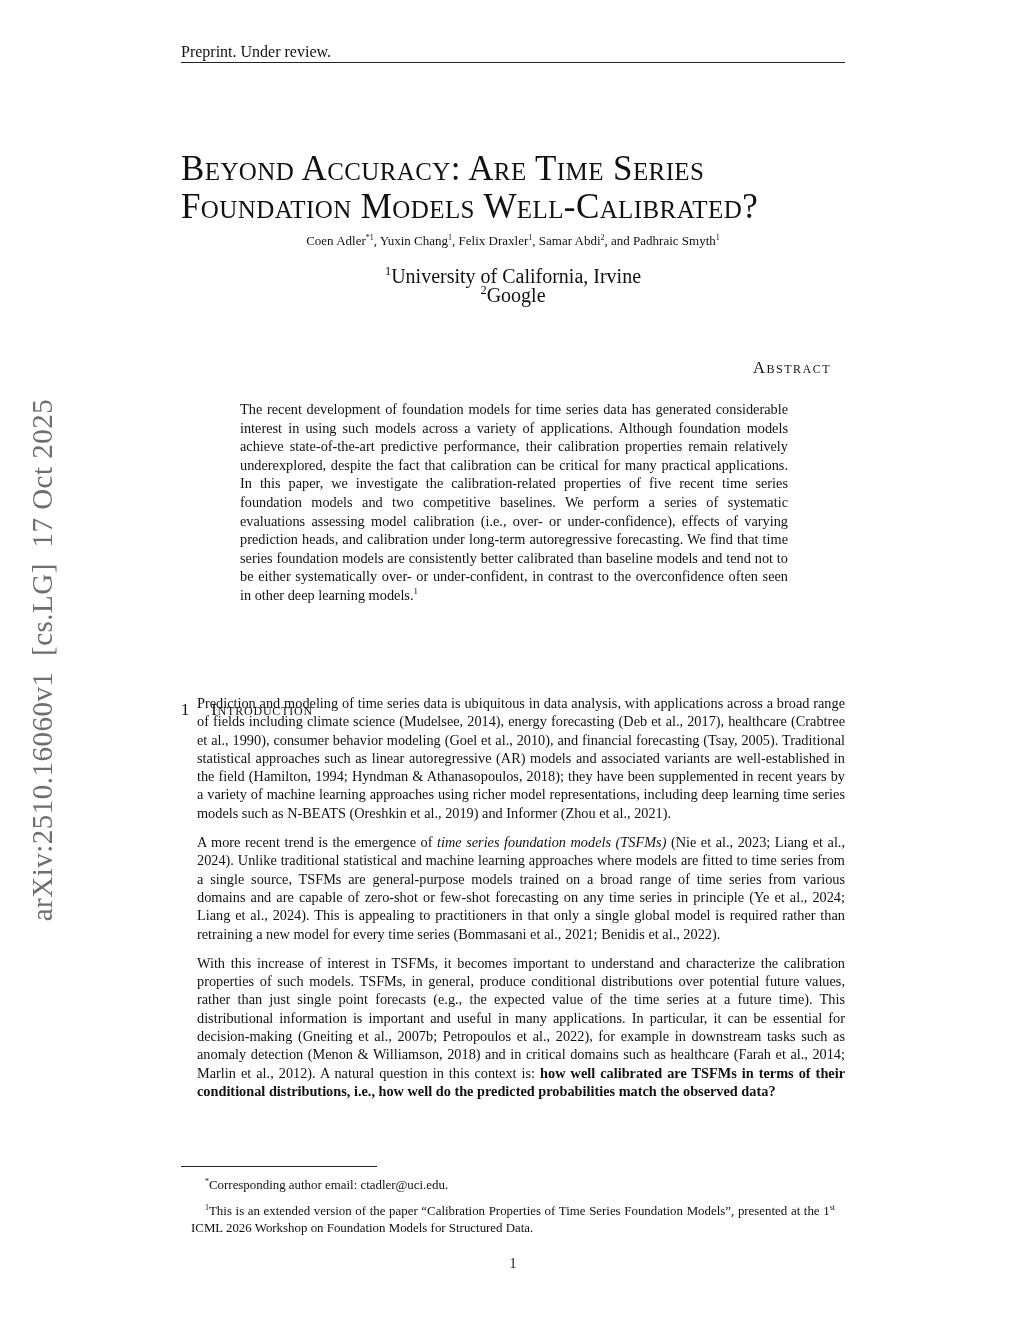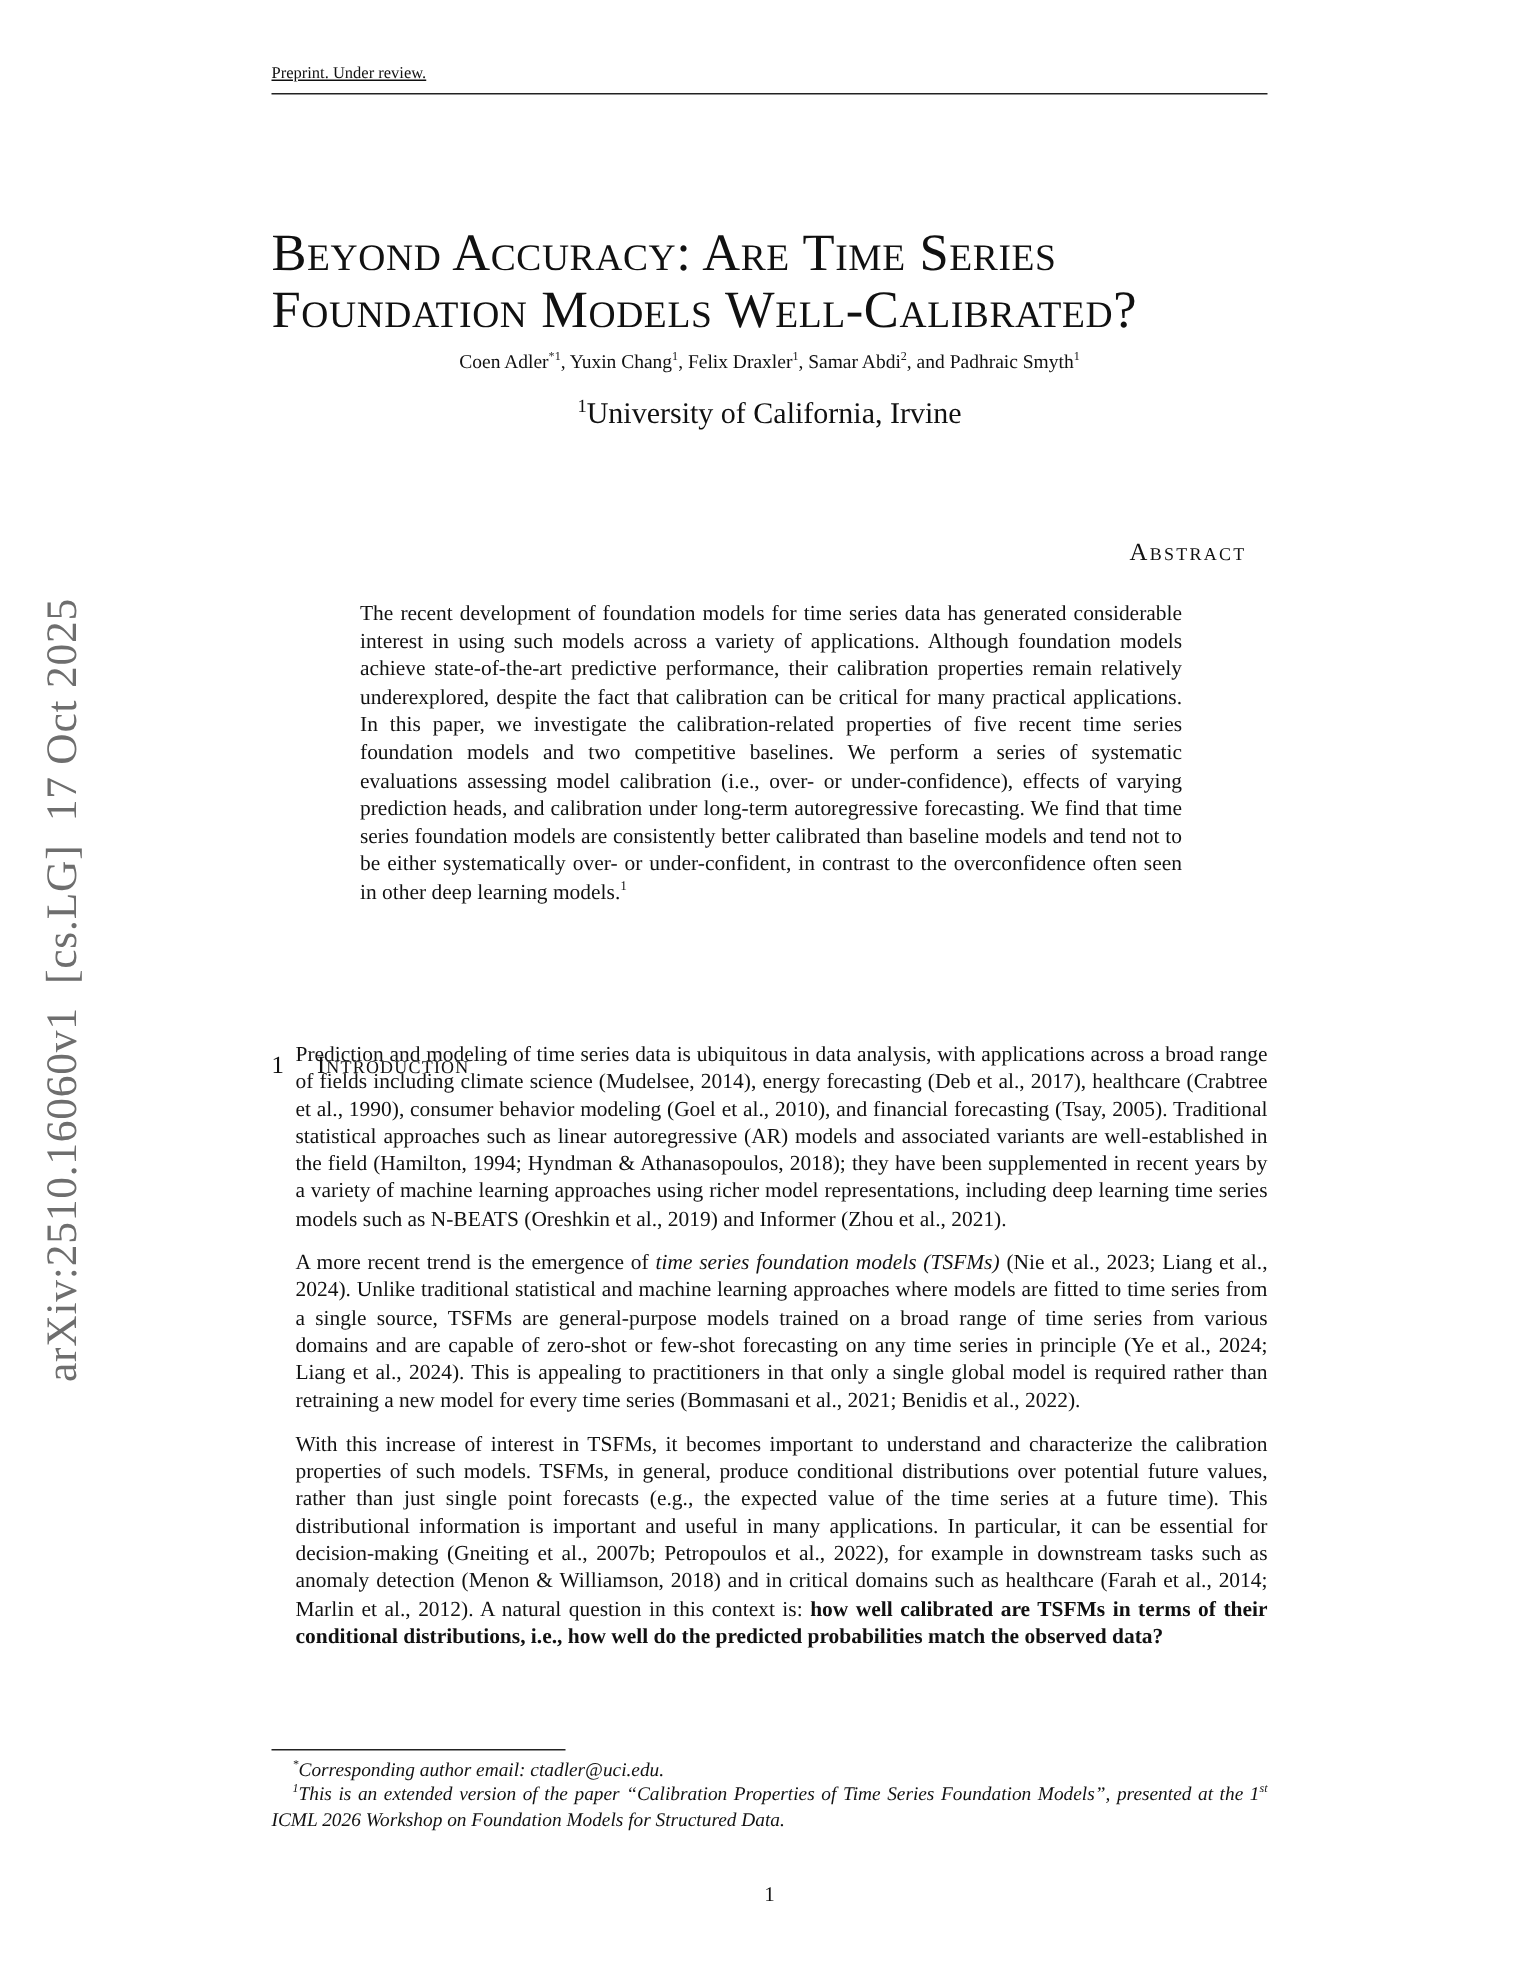--- a/index.html
+++ b/index.html
@@ -17,22 +17,21 @@
     transform: translate(-50%, -50%) rotate(-90deg);
     transform-origin: center center;
     white-space: pre;
     font-size: 29px;
     letter-spacing: 0.5px;
     color: #6e6e6e;
   }
 
   .header-text {
     position: absolute; left: 181px; top: 43px;
-    font-size: 11px;
-    text-decoration: underline;
+    font-size: 16px;
   }
   .header-rule {
     position: absolute; left: 181px; top: 62px;
     width: 664px; height: 1px; background: #222;
   }
 
   .title {
     position: absolute; left: 181px; top: 126px; width: 664px;
     font-variant: small-caps;
     font-size: 35px; line-height: 38px;
@@ -83,21 +82,21 @@
   .italic { font-style: italic; }
   .bold { font-weight: bold; }
 
   .footnote-block {
     position: absolute; left: 181px; top: 1166px; width: 664px;
     font-size: 12.9px; line-height: 16.4px;
     text-align: justify;
     hyphens: auto; -webkit-hyphens: auto;
   }
   .footnote-rule { width: 196px; height: 1px; background: #222; margin-bottom: 5px; }
-  .footnote-block p { margin: 0; text-indent: 14px; font-style: italic; }
+  .footnote-block p { margin: 10px; text-indent: 14px; }
 
   .page-number {
     position: absolute; left: 181px; top: 1256px; width: 664px;
     text-align: center; font-size: 14px;
   }
 </style>
 </head>
 <body>
 
 <div class="page">
@@ -106,20 +105,21 @@
 
   <div class="header-text">Preprint. Under review.</div>
   <div class="header-rule"></div>
 
   <div class="title">Beyond Accuracy: Are Time Series Foundation Models Well-Calibrated?</div>
 
   <div class="authors"><span>Coen Adler</span><sup>*1</sup><span>, </span><span>Yuxin Chang</span><sup>1</sup><span>, </span><span>Felix Draxler</span><sup>1</sup><span>, </span><span>Samar Abdi</span><sup>2</sup><span>, and </span><span>Padhraic Smyth</span><sup>1</sup></div>
 
   <div class="affiliations">
     <div><sup>1</sup><span>University of California, Irvine</span></div>
+    <div><sup>2</sup><span>Google</span></div>
   </div>
 
   <div class="abstract-heading">Abstract</div>
   <div class="abstract-body"><span>The recent development of foundation models for time series data has generated considerable interest in using such models across a variety of applications. Although foundation models achieve state-of-the-art predictive performance, their calibration properties remain relatively underexplored, despite the fact that calibration can be critical for many practical applications. In this paper, we investigate the calibration-related properties of five recent time series foundation models and two competitive baselines. We perform a series of systematic evaluations assessing model calibration (i.e., over- or under-confidence), effects of varying prediction heads, and calibration under long-term autoregressive forecasting. We find that time series foundation models are consistently better calibrated than baseline models and tend not to be either systematically over- or under-confident, in contrast to the overconfidence often seen in other deep learning models.</span><sup>1</sup></div>
 
   <div class="section-heading"><span>1</span><span class="sec-title">Introduction</span></div>
 
   <div class="intro-body">
     <p>Prediction and modeling of time series data is ubiquitous in data analysis, with applications across a broad range of fields including climate science (Mudelsee, 2014), energy forecasting (Deb et al., 2017), healthcare (Crabtree et al., 1990), consumer behavior modeling (Goel et al., 2010), and financial forecasting (Tsay, 2005). Traditional statistical approaches such as linear autoregressive (AR) models and associated variants are well-established in the field (Hamilton, 1994; Hyndman &amp; Athanasopoulos, 2018); they have been supplemented in recent years by a variety of machine learning approaches using richer model representations, including deep learning time series models such as N-BEATS (Oreshkin et al., 2019) and Informer (Zhou et al., 2021).</p>
     <p><span>A more recent trend is the emergence of </span><span class="italic">time series foundation models (TSFMs)</span><span> (Nie et al., 2023; Liang et al., 2024). Unlike traditional statistical and machine learning approaches where models are fitted to time series from a single source, TSFMs are general-purpose models trained on a broad range of time series from various domains and are capable of zero-shot or few-shot forecasting on any time series in principle (Ye et al., 2024; Liang et al., 2024). This is appealing to practitioners in that only a single global model is required rather than retraining a new model for every time series (Bommasani et al., 2021; Benidis et al., 2022).</span></p>

